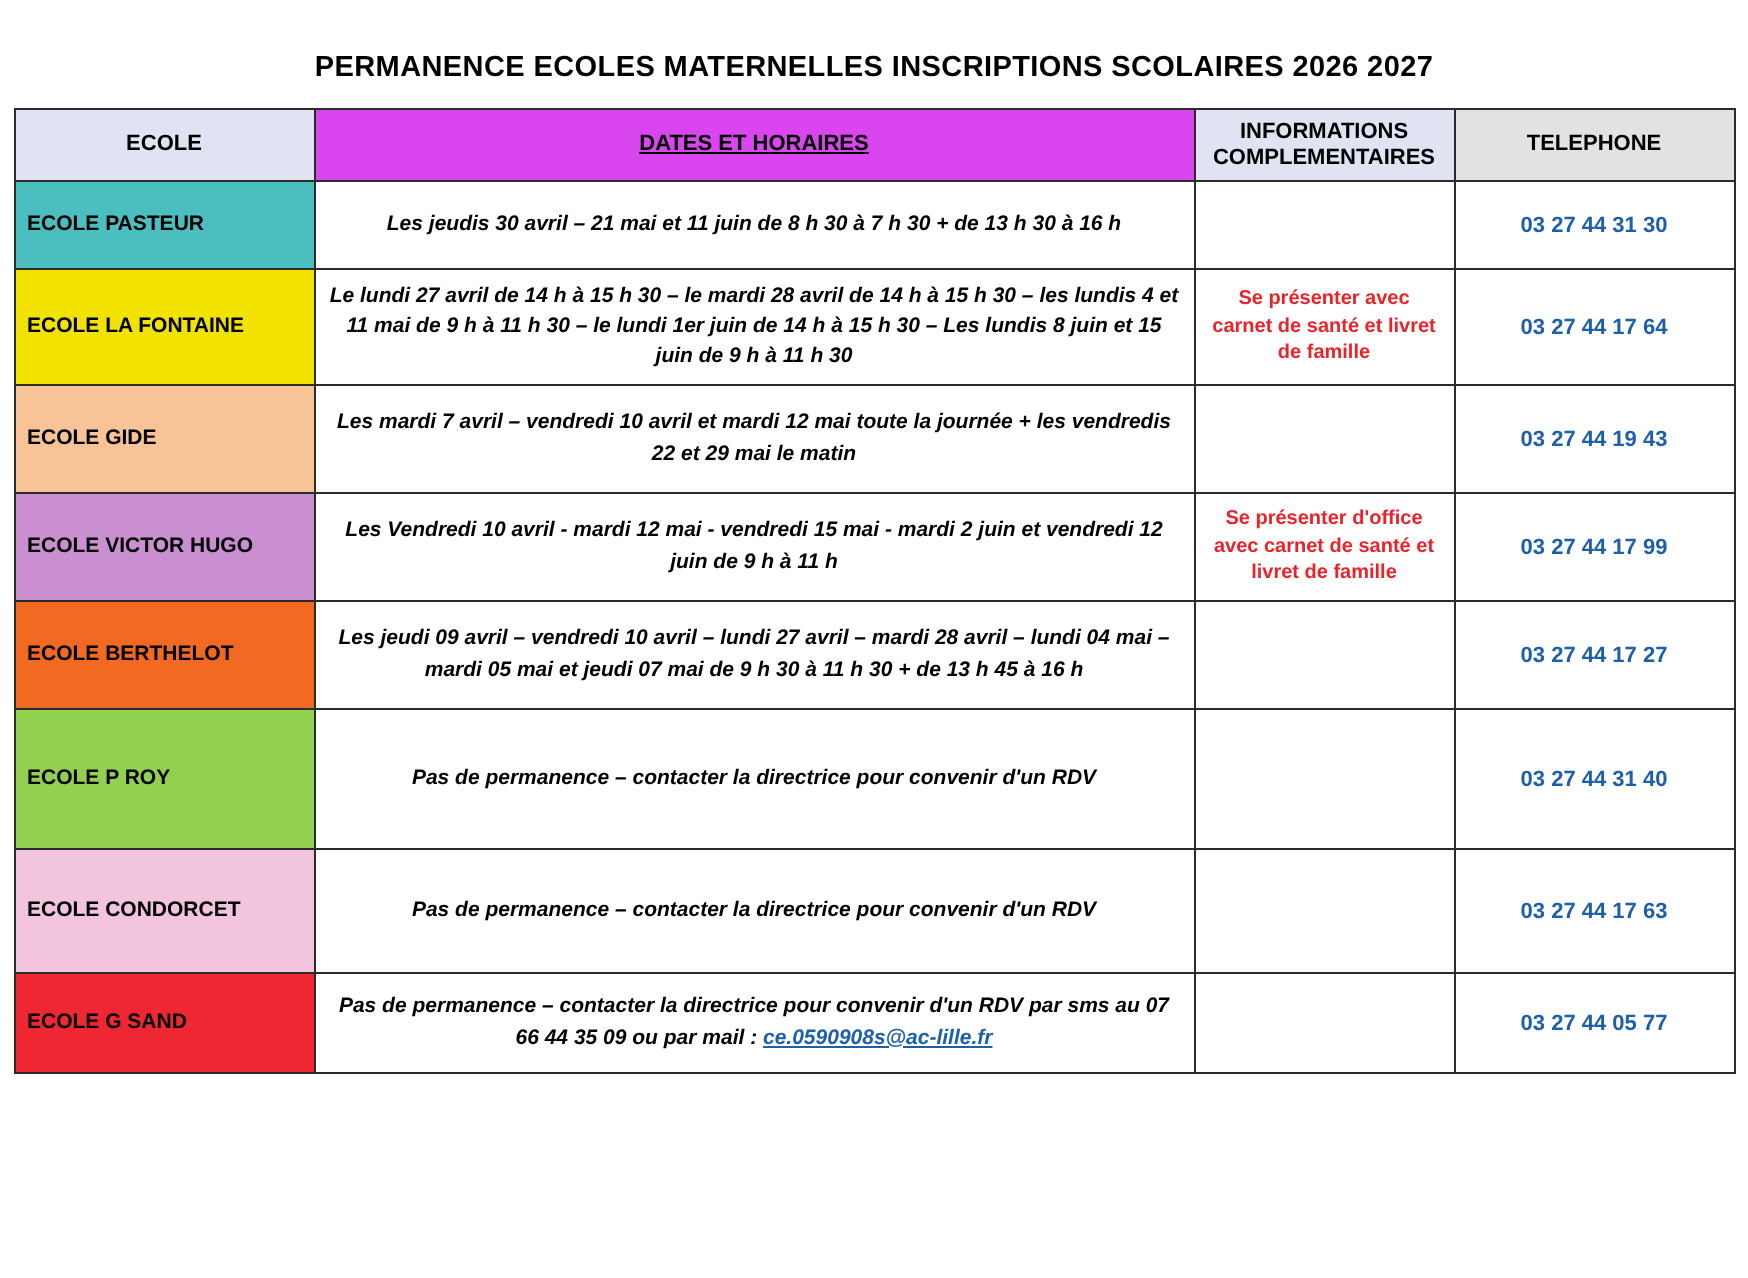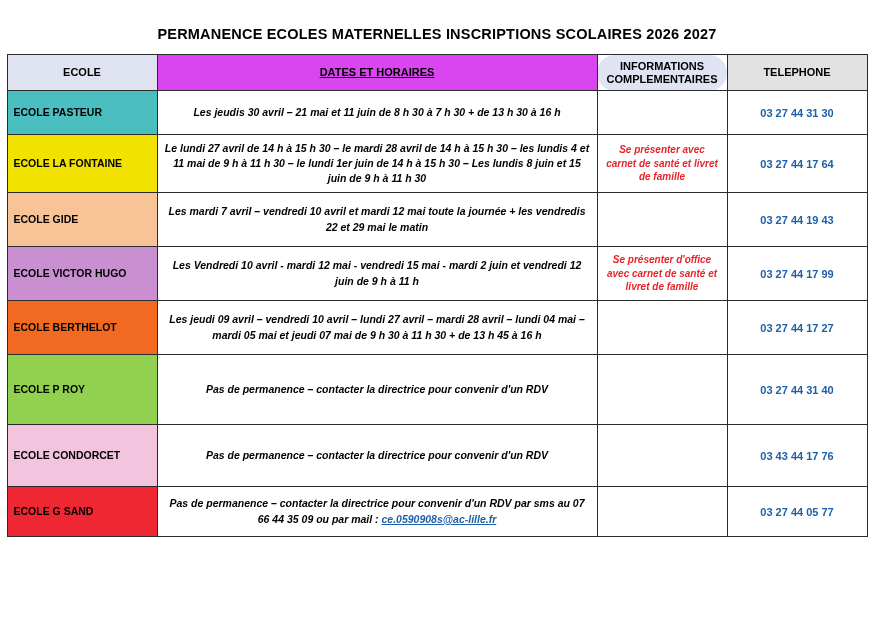--- a/index.html
+++ b/index.html
@@ -44,42 +44,41 @@
   }
   thead th {
     font-size: 11px;
     font-weight: bold;
     text-align: center;
     height: 36px;
     line-height: 1.15;
   }
   th.h-ecole { width: 150px; background: #dfe3f2; }
   th.h-dates { width: 440px; background: #d946ef; text-decoration: underline; }
-  th.h-infos { width: 130px; background: #dfe3f2; border-radius: 18px; }
+  th.h-infos { width: 130px; background: #dfe3f2; }
   th.h-tel   { width: 140px; background: #e2e2e2; }
 
   td.school {
     font-size: 10.5px;
     font-weight: bold;
     color: #000;
     line-height: 1.2;
   }
   td.dates {
     text-align: center;
     font-size: 10.5px;
     font-weight: bold;
     font-style: italic;
     line-height: 1.45;
     color: #000;
   }
   td.infos {
     text-align: center;
     font-size: 10px;
     font-weight: bold;
-    font-style: italic;
     line-height: 1.35;
     color: #e8242a;
   }
   td.tel {
     text-align: center;
     font-size: 11px;
     font-weight: bold;
     color: #1d5fa8;
   }
   td.dates .mail {
@@ -166,21 +165,21 @@
         <td class="school">ECOLE P ROY</td>
         <td class="dates">Pas de permanence – contacter la directrice pour convenir d'un RDV</td>
         <td class="infos"></td>
         <td class="tel">03 27 44 31 40</td>
       </tr>
 
       <tr class="r7">
         <td class="school">ECOLE CONDORCET</td>
         <td class="dates">Pas de permanence – contacter la directrice pour convenir d'un RDV</td>
         <td class="infos"></td>
-        <td class="tel">03 43 44 17 76</td>
+        <td class="tel">03 27 44 17 63</td>
       </tr>
 
       <tr class="r8">
         <td class="school">ECOLE G SAND</td>
         <td class="dates"><span>Pas de permanence – contacter la directrice pour convenir d'un RDV par sms au 07 66 44 35 09 ou par mail : </span><a class="mail" href="#">ce.0590908s@ac-lille.fr</a></td>
         <td class="infos"></td>
         <td class="tel">03 27 44 05 77</td>
       </tr>
 
     </tbody>

